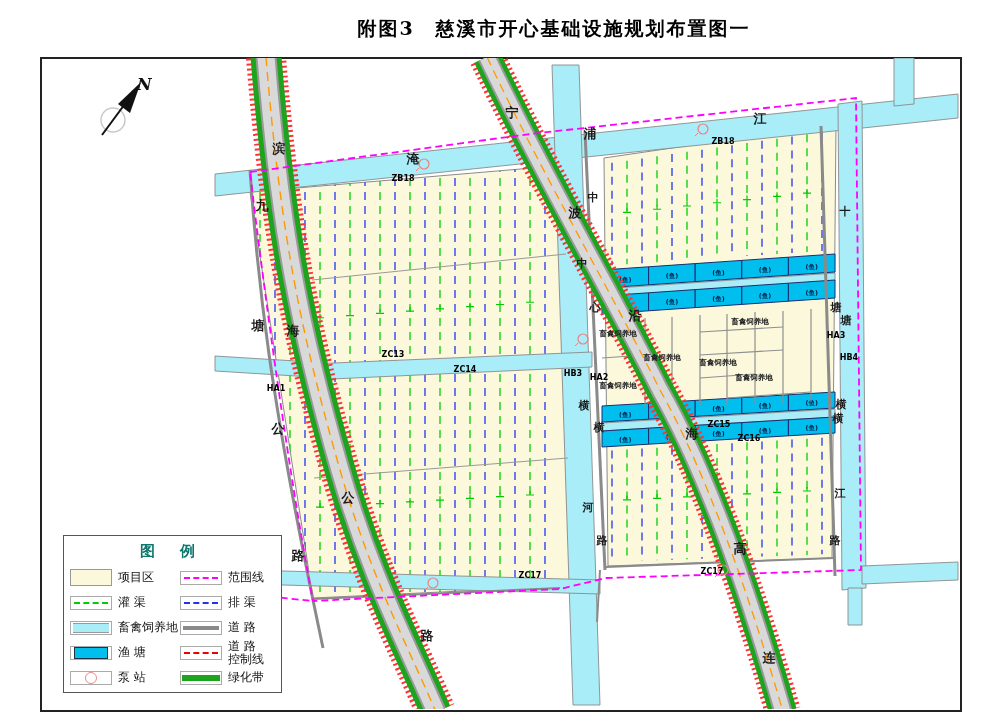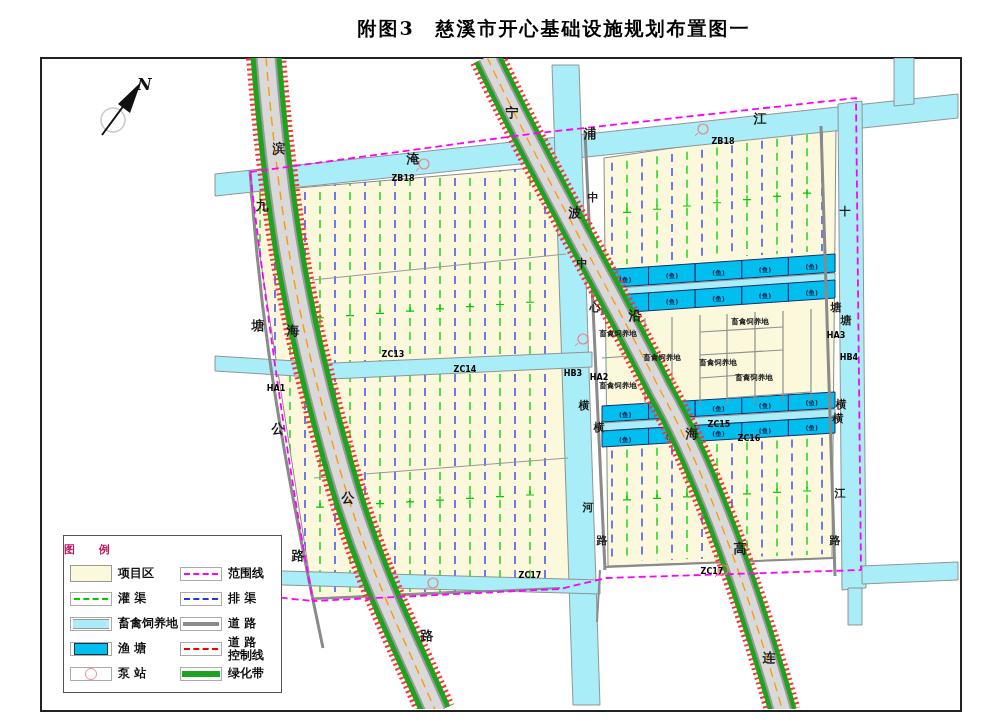--- a/index.html
+++ b/index.html
@@ -4,37 +4,37 @@
 <style>
   html,body{margin:0;padding:0;background:#fff;}
   .page{position:relative;width:1000px;height:725px;background:#fff;overflow:hidden;
         font-family:"DejaVu Serif","Liberation Serif",serif;}
   .map-title{position:absolute;top:16px;left:0;width:1000px;padding-left:108px;box-sizing:border-box;
         text-align:center;font-size:19px;font-weight:bold;letter-spacing:2px;color:#000;}
   .frame{position:absolute;left:40px;top:57px;width:918px;height:651px;border:2px solid #222;background:#fff;}
   svg.mapsvg{position:absolute;left:0;top:0;width:1000px;height:725px;}
   .legend{position:absolute;left:63px;top:535px;width:217px;height:156px;background:#fff;
         border:1px solid #555;z-index:5;}
-  .legend-title{font-size:11px;font-weight:bold;letter-spacing:10px;margin-top:6px;color:#be185d;}
+  .legend-title{text-align:center;font-size:15px;font-weight:bold;letter-spacing:10px;margin-top:6px;color:#0f766e;}
   .legend-grid{display:grid;grid-template-columns:48px 62px 48px 1fr;grid-auto-rows:25px;
         align-items:center;padding:4px 4px 0 6px;}
   .sw{width:42px;height:14px;border:1px solid #aaa;background:#fff;display:flex;
         align-items:center;justify-content:center;box-sizing:border-box;}
   .sw i{display:block;}
   .sw-area-project{background:#FBF8DC;border-color:#999;height:17px;}
   .sw-line-green i{width:34px;border-top:2px dashed #00CC00;}
   .sw-line-blue i{width:34px;border-top:2px dashed #2233EE;}
   .sw-line-magenta i{width:34px;border-top:2px dashed #FF00FF;}
   .sw-line-red i{width:34px;border-top:2px dashed #EE0000;}
   .sw-area-river i{width:36px;height:8px;background:#A8EDF7;border-top:1px solid #999;border-bottom:1px solid #999;}
   .sw-area-pond i{width:32px;height:10px;background:#00BFEF;border:1px solid #234;}
   .sw-pump i{width:10px;height:10px;border:1px solid #e88;border-radius:50%;}
   .sw-line-road i{width:36px;height:4px;background:#8a8a8a;}
   .sw-line-greenbelt i{width:38px;height:6px;background:#1DA31D;}
-  .lg-label{font-size:12px;font-weight:bold;color:#111;white-space:pre-line;line-height:1.05;}
+  .lg-label{font-size:12px;font-weight:normal;color:#111;white-space:pre-line;line-height:1.05;}
 </style>
 </head>
 <body>
 
 <div class="page">
 
   <div class="map-title">附图3　慈溪市开心基础设施规划布置图一</div>
 
   <div class="frame"></div>
 

